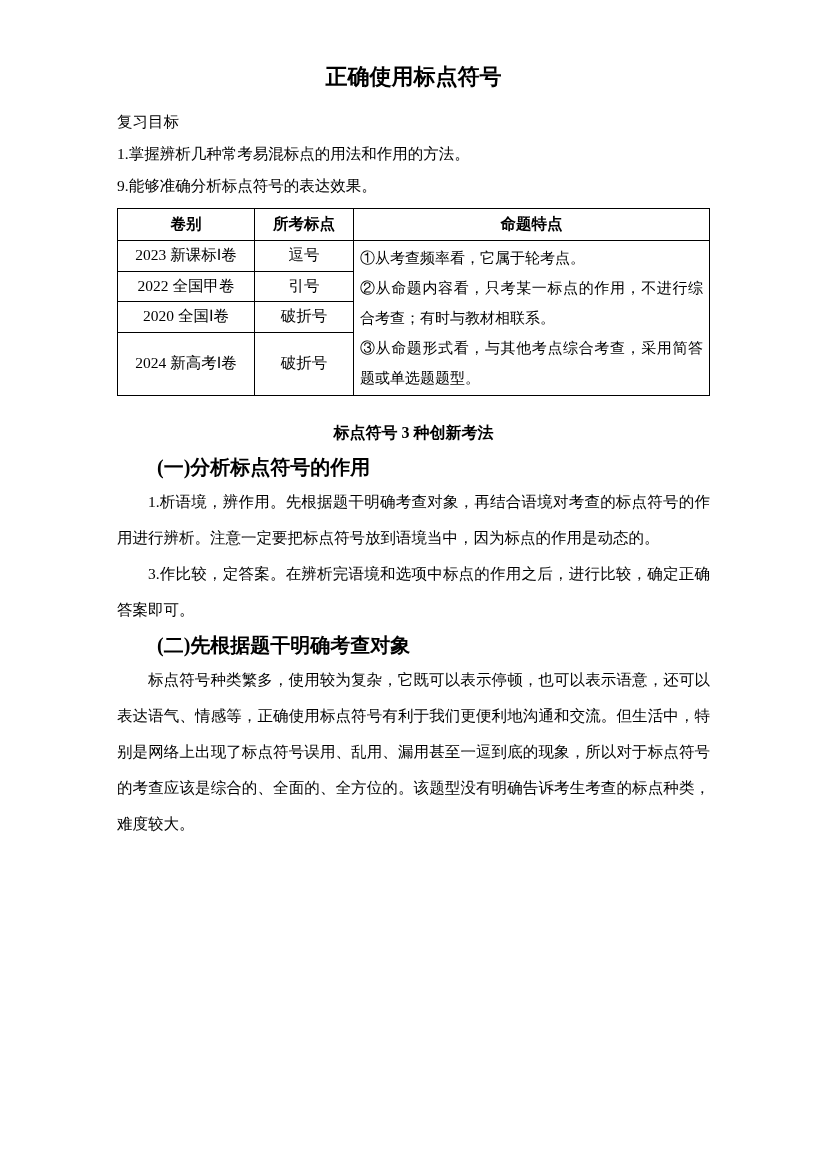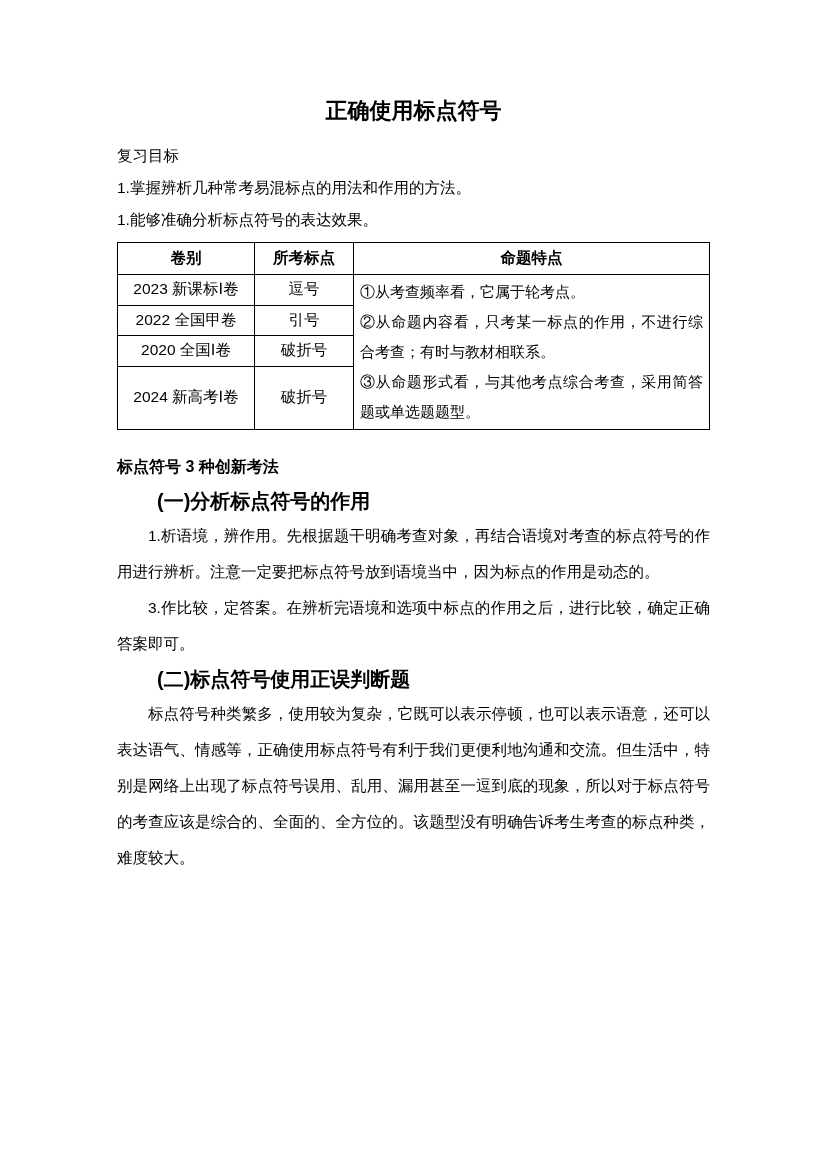--- a/index.html
+++ b/index.html
@@ -3,22 +3,22 @@
 <meta charset="utf-8">
 <style>
   * { box-sizing: border-box; }
   html, body { margin: 0; padding: 0; background: #ffffff; }
   .page {
     width: 827px;
     height: 1169px;
     margin: 0 auto;
     background: #ffffff;
     color: #000000;
-    font-family: Liberation Sans, sans-serif;
-    padding: 96px 117px 40px 117px;
+    font-family: Liberation Serif, serif;
+    padding: 62px 117px 40px 117px;
     position: relative;
   }
   .doc-title {
     text-align: center;
     font-weight: bold;
     font-size: 22px;
     line-height: 30px;
     margin: 0 0 14px 0;
   }
   .plain-line {
@@ -44,21 +44,21 @@
     height: 32px;
   }
   .col-juan { width: 137px; }
   .col-punct { width: 99px; }
   .col-feat { width: auto; }
   .cell-center { text-align: center; vertical-align: middle; height: 30px; }
   .cell-tall { height: 62px; }
   .cell-feature { vertical-align: middle; text-align: left; padding: 6px 8px; }
   .feature-line { font-size: 15px; line-height: 30px; text-align: justify; }
   .subtitle {
-    text-align: left;
+    text-align: center;
     font-weight: bold;
     font-size: 16px;
     line-height: 34px;
     margin-top: 8px;
   }
   .section-heading {
     font-weight: bold;
     font-size: 20px;
     line-height: 34px;
     text-indent: 2em;
@@ -73,21 +73,21 @@
 </style>
 </head>
 <body>
 
 <div class="page">
 
   <h1 class="doc-title">正确使用标点符号</h1>
 
   <div class="plain-line">复习目标</div>
   <div class="plain-line">1.掌握辨析几种常考易混标点的用法和作用的方法。</div>
-  <div class="plain-line">1.能够准确分析标点符号的表达效果。</div>
+  <div class="plain-line">9.能够准确分析标点符号的表达效果。</div>
 
   <table class="exam-table">
     <colgroup>
       <col class="col-juan">
       <col class="col-punct">
       <col class="col-feat">
     </colgroup>
     <thead>
       <tr>
         <th>卷别</th>
@@ -119,16 +119,16 @@
       </tr>
     </tbody>
   </table>
 
   <div class="subtitle">标点符号 3 种创新考法</div>
 
   <div class="section-heading">(一)分析标点符号的作用</div>
   <p class="para">1.析语境，辨作用。先根据题干明确考查对象，再结合语境对考查的标点符号的作用进行辨析。注意一定要把标点符号放到语境当中，因为标点的作用是动态的。</p>
   <p class="para">3.作比较，定答案。在辨析完语境和选项中标点的作用之后，进行比较，确定正确答案即可。</p>
 
-  <div class="section-heading">(二)标点符号使用正误判断题</div>
+  <div class="section-heading">(二)先根据题干明确考查对象</div>
   <p class="para">标点符号种类繁多，使用较为复杂，它既可以表示停顿，也可以表示语意，还可以表达语气、情感等，正确使用标点符号有利于我们更便利地沟通和交流。但生活中，特别是网络上出现了标点符号误用、乱用、漏用甚至一逗到底的现象，所以对于标点符号的考查应该是综合的、全面的、全方位的。该题型没有明确告诉考生考查的标点种类，难度较大。</p>
 
 </div>
 
 </body></html>

